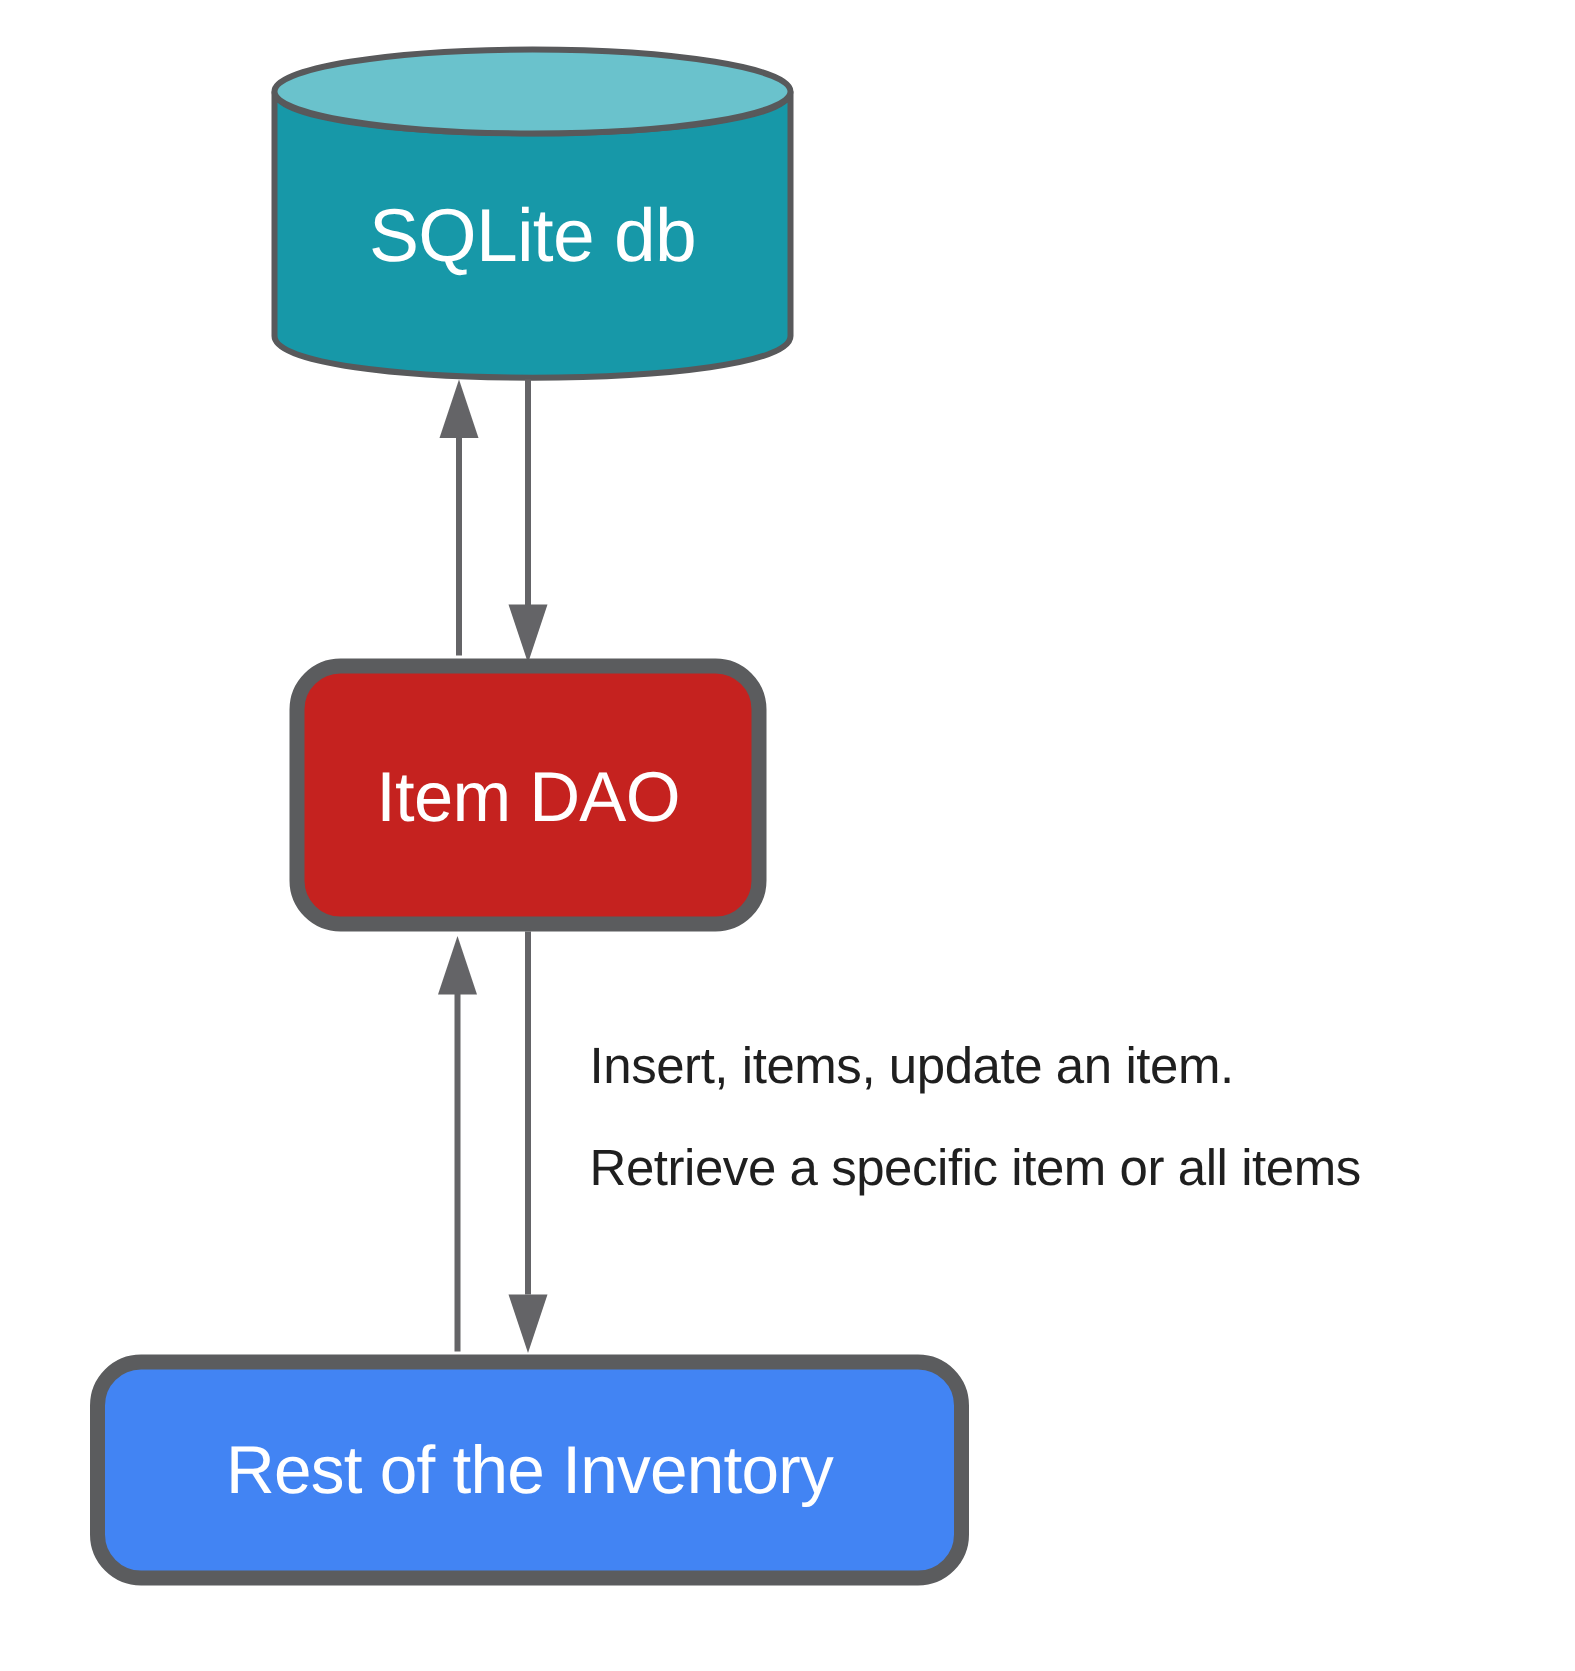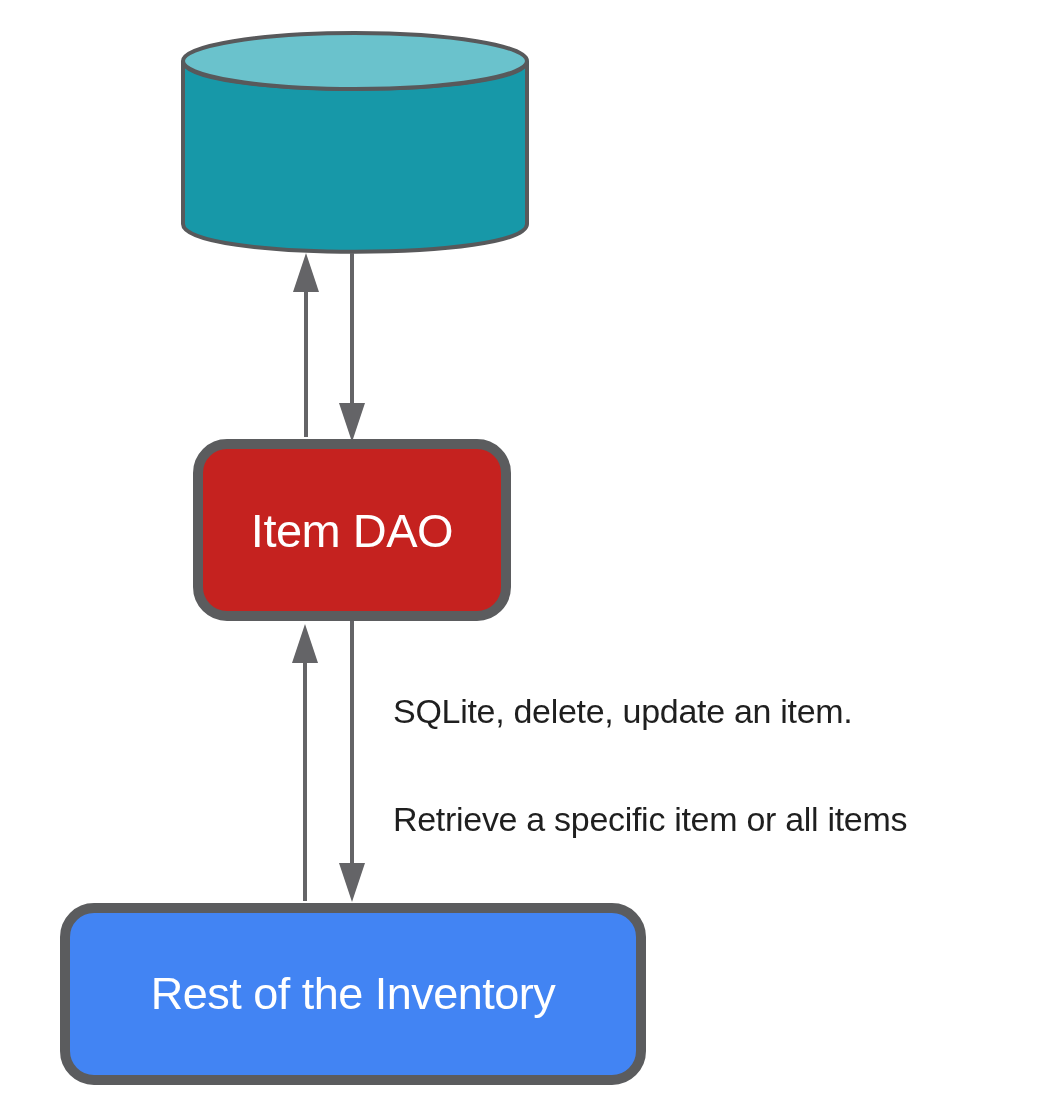--- a/index.html
+++ b/index.html
@@ -82,42 +82,42 @@
   }
   .box-dao .label-text {
     color: var(--label_text);
     font-size: 47px;
     letter-spacing: -0.5px;
   }
   .box-app {
     left: 60px;
     top: 903px;
     width: 586px;
-    height: 182px;
+    height: 154px;
     border-radius: 34px;
     background: var(--app_fill);
   }
   .box-app .label-text {
     color: var(--label_text);
     font-size: 45px;
     letter-spacing: -0.5px;
     text-align: center;
     line-height: 1.35;
   }
   .box-app .label-line { display: block; }
   .note {
     position: absolute;
     left: 393px;
     color: var(--note_text);
     font-size: 34px;
     letter-spacing: -0.3px;
     white-space: nowrap;
   }
   .note-1 { top: 692px; }
-  .note-2 { top: 800px; }
+  .note-2 { top: 760px; }
 </style>
 </head>
 <body>
 
 <div class="canvas">
 
   <svg class="layer" viewBox="0 0 1050 1114" xmlns="http://www.w3.org/2000/svg">
 
     <g>
       <path class="cyl-body" d="M183,61 L183,224 C183,261 527,261 527,224 L527,61 C527,98 183,98 183,61 Z"></path>
@@ -136,27 +136,28 @@
     <g>
       <line class="arrow-line" x1="305" y1="661" x2="305" y2="901"></line>
       <polygon class="arrow-head" points="305,624 292,663 318,663"></polygon>
     </g>
     <g>
       <line class="arrow-line" x1="352" y1="621" x2="352" y2="863"></line>
       <polygon class="arrow-head" points="352,902 339,863 365,863"></polygon>
     </g>
   </svg>
 
+  <div class="node-label db-label">SQLite db</div>
 
   <div class="box box-dao">
     <span class="label-text">Item DAO</span>
   </div>
 
   <div class="box box-app">
     <span class="label-text">
       <span class="label-line">Rest of the Inventory</span>
     </span>
   </div>
 
-  <div class="note note-1">SQLite, delete, update an item.</div>
+  <div class="note note-1">Insert, items, update an item.</div>
   <div class="note note-2">Retrieve a specific item or all items</div>
 
 </div>
 
 </body></html>

